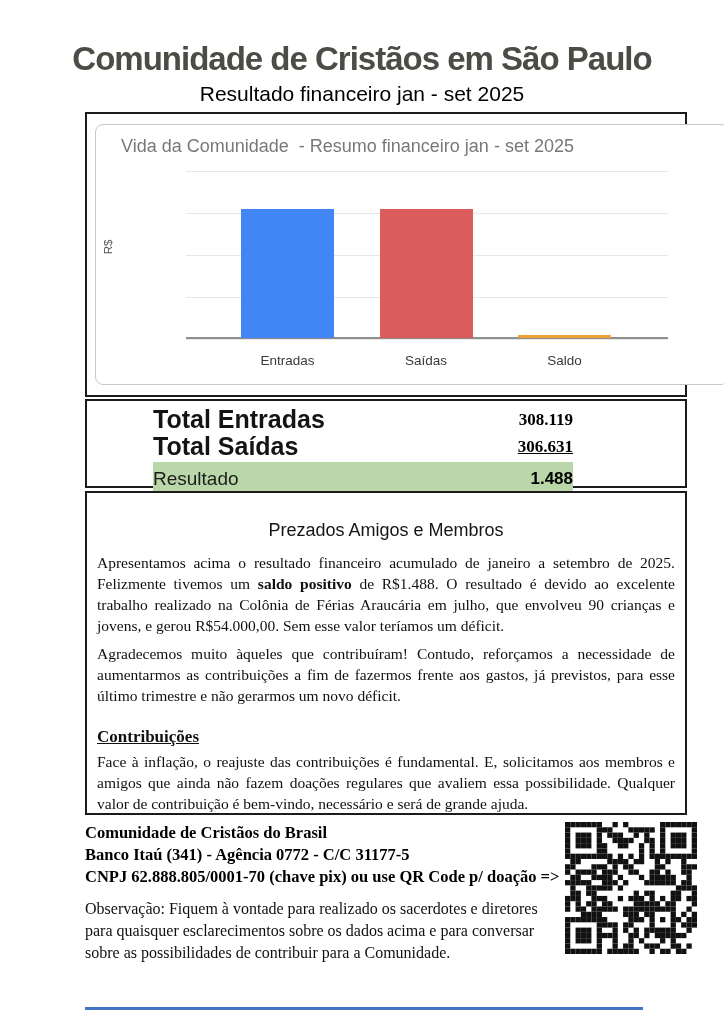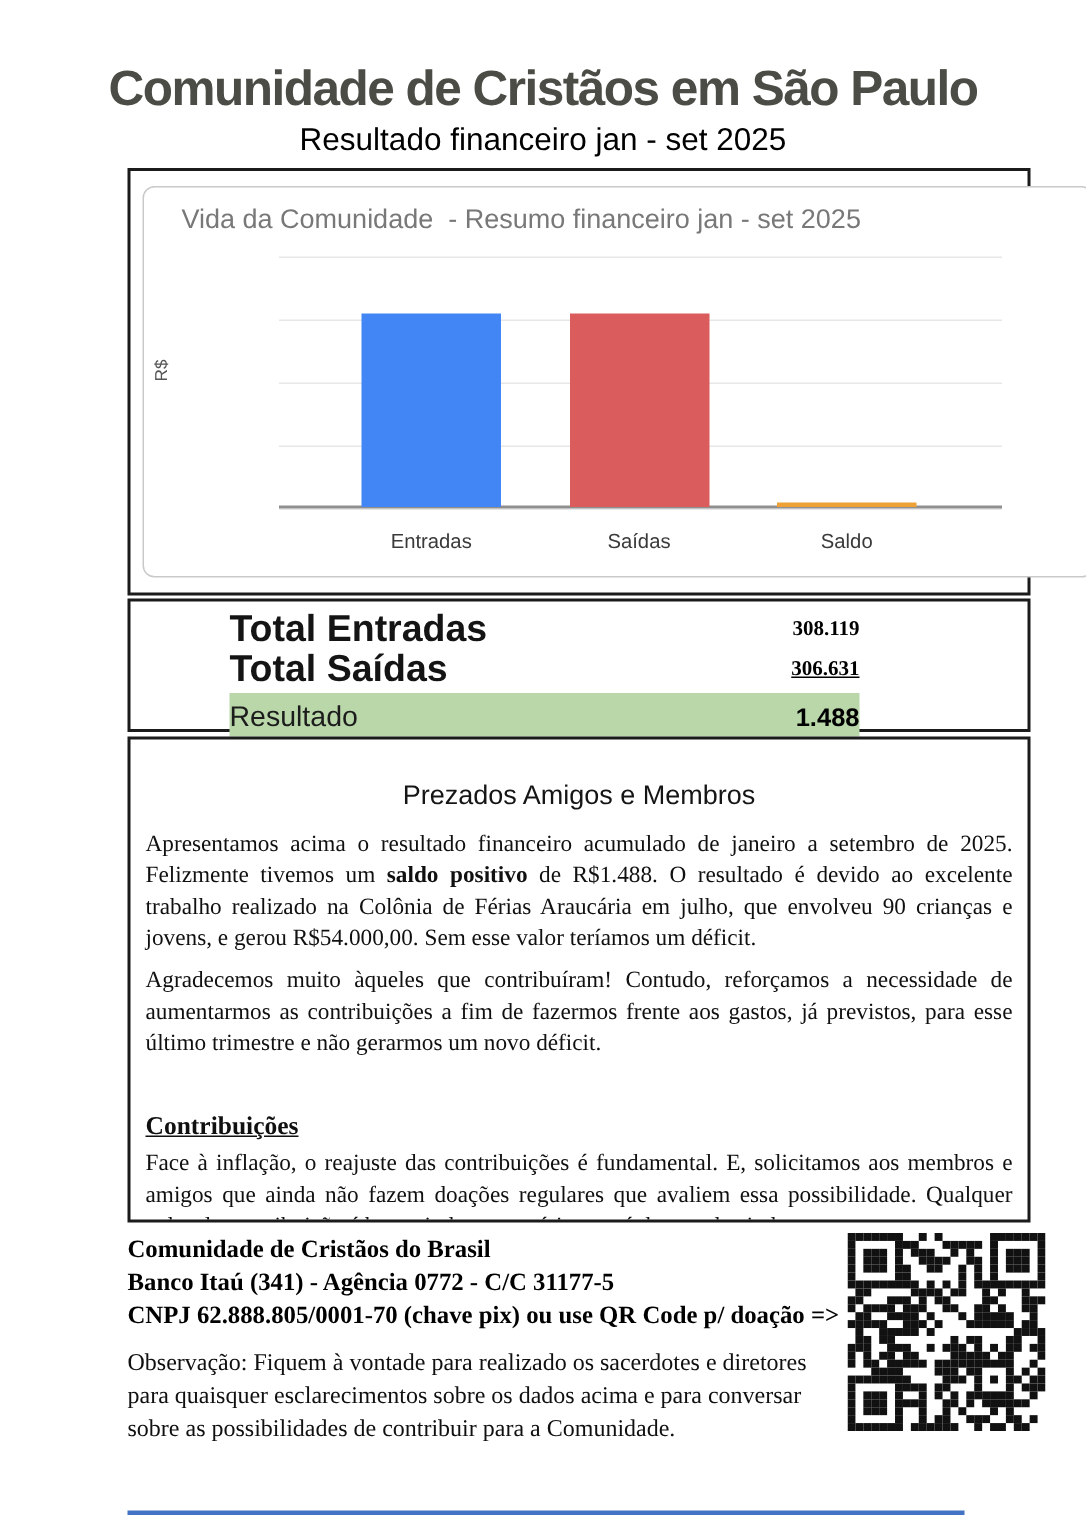--- a/index.html
+++ b/index.html
@@ -29,35 +29,35 @@
     transform:rotate(-90deg); text-align:center; }
   .chart-x-axis { position:absolute; left:90px; top:228px; width:482px; height:20px; }
   .cat-label { position:absolute; width:120px; text-align:center; font-size:13.5px; color:#3a3a3a; }
 
   
   .table-box { position:absolute; left:85px; top:399px; width:602px; height:89px;
     border:2px solid #1b1b1b; background:#fff; padding-top:5px; }
   .trow { position:relative; height:27px; margin-left:66px; margin-right:112px;
     display:flex; justify-content:space-between; align-items:center; }
   .trow-label { font-size:25px; font-weight:bold; color:#141414; }
-  .trow-value { font-family:"Liberation Serif",serif; font-weight:bold; font-size:14px; color:#000; }
+  .trow-value { font-family:"Liberation Serif",serif; font-weight:bold; font-size:17px; color:#000; }
   .trow.result { background:#b9d7a9; height:34px; margin-top:2px; }
   .trow.result .trow-label { font-weight:normal; font-size:19px; color:#1c1c1c; }
   .trow.result .trow-value { font-family:"Liberation Sans",sans-serif; font-size:17px; }
   .underlined { text-decoration:underline; }
 
   
   .letter-box { position:absolute; left:85px; top:491px; width:602px; height:324px;
     border:2px solid #1b1b1b; background:#fff; padding:16px 10px; overflow:hidden; }
   .letter-heading { margin-top:11px; text-align:center; font-size:18px; color:#151515; }
   .letter p { font-family:"Liberation Serif",serif; font-size:15.5px; line-height:21px;
     text-align:justify; color:#101010; }
   .p1 { margin-top:11px; }
   .p2 { margin-top:7px; }
-  .letter-subheading { margin-top:35px; font-family:"Liberation Serif",serif; font-size:17px;
+  .letter-subheading { margin-top:21px; font-family:"Liberation Serif",serif; font-size:17px;
     font-weight:bold; text-decoration:underline; color:#101010; }
   .p3 { margin-top:4px; }
 
   
   .footer { position:absolute; left:85px; top:822px; width:500px; }
   .footer-bold { font-family:"Liberation Serif",serif; font-weight:bold; font-size:16.5px;
     line-height:22px; white-space:nowrap; color:#000; }
   .footer-note { margin-top:10px; width:476px; font-family:"Liberation Serif",serif;
     font-size:16px; line-height:22px; color:#101010; }
   .qr { position:absolute; left:565px; top:822px; width:132px; height:132px; }

